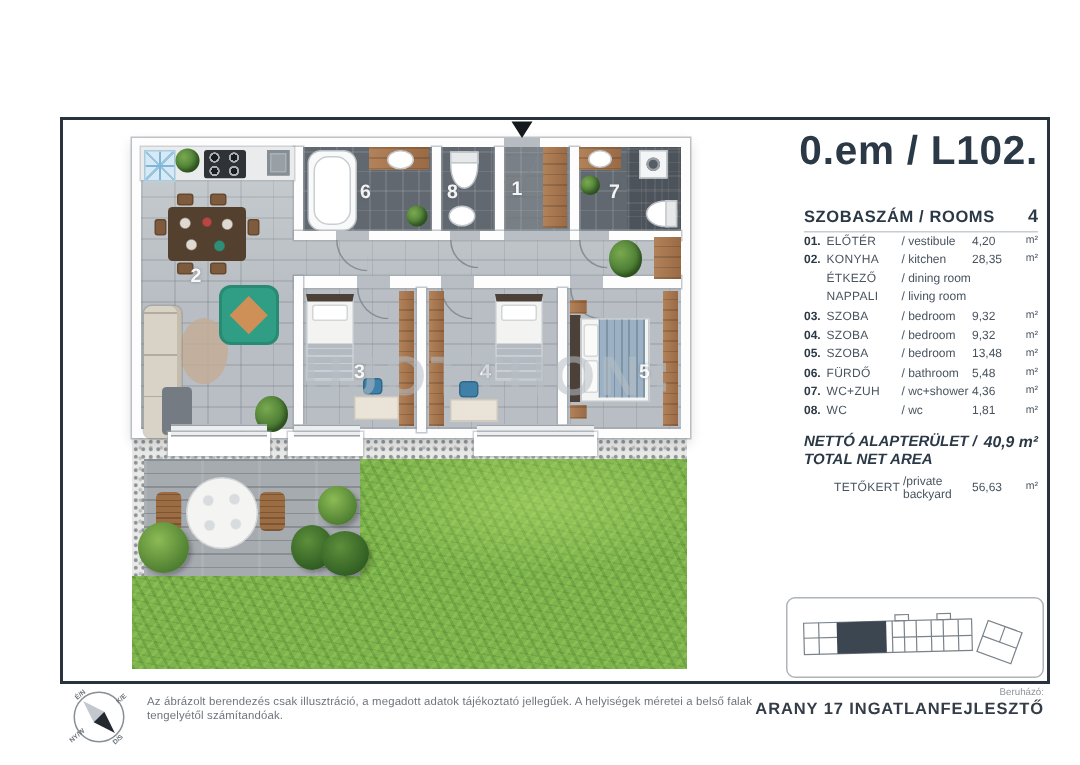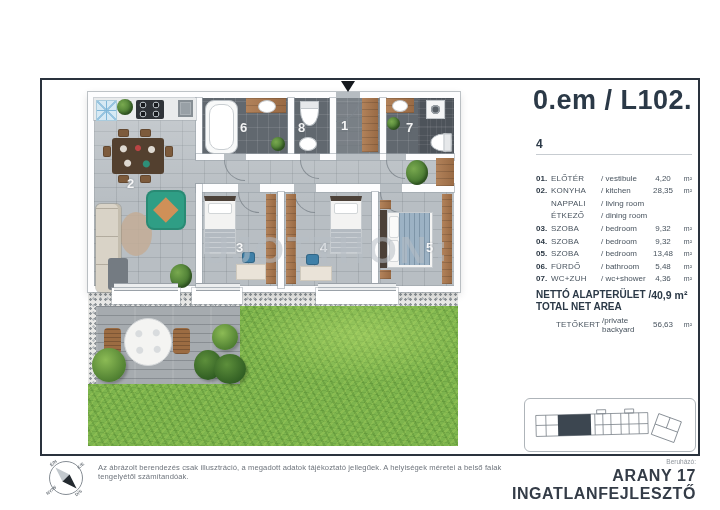--- a/index.html
+++ b/index.html
@@ -124,23 +124,23 @@
   .unit-label{font-size:27px;font-weight:800;color:#2b3947;text-align:right;letter-spacing:.5px;}
   .rooms-head{display:flex;justify-content:space-between;align-items:baseline;
     font-weight:800;color:#2b3947;}
   .rooms-head .lh{font-size:11px;letter-spacing:.4px;}
   .rooms-head .cnt{font-size:12px;}
   .rule{background:#c7ccd1;height:1px;}
   .t-row{display:flex;align-items:center;height:12.55px;font-size:8px;color:#49545f;}
   .t-num{width:15px;font-weight:700;color:#2c3844;}
   .t-hu{width:50px;letter-spacing:.2px;}
   .t-en{flex:1;}
-  .t-area{width:30px;text-align:center;}
+  .t-area{width:30px;text-align:left;}
   .t-unit{width:14px;text-align:right;font-size:7px;}
-  .tot{display:flex;color:#2b3947;font-weight:800;}
+  .tot{display:flex;justify-content:space-between;color:#2b3947;font-weight:800;font-style:italic;}
   .tot .tl{font-size:10px;line-height:11.5px;}
   .tot .tv{font-size:10.5px;}
   .o-hu{width:46px;letter-spacing:.2px;}
 
   .keybox{border:1px solid #aeb4b9;border-radius:6px;background:#fff;}
 
   
   .compass-circle{position:absolute;inset:3px;border:1.2px solid #878e95;border-radius:50%;background:#fff;}
   .needle{position:absolute;left:50%;top:50%;width:0;height:0;transform-origin:50% 0;}
   .needle.dark{border-left:5px solid transparent;border-right:5px solid transparent;
@@ -148,21 +148,21 @@
   .needle.light{border-left:5px solid transparent;border-right:5px solid transparent;
     border-top:15px solid #c2c8cd;transform:translate(-50%,0) rotate(135deg);}
   .compass-rot{position:absolute;inset:0;transform:rotate(-40deg);font-size:4.5px;font-weight:700;color:#6d747b;}
   .cl{position:absolute;}
   .cl-n{top:-2px;left:50%;transform:translateX(-50%);}
   .cl-e{right:-3px;top:50%;transform:translateY(-50%);}
   .cl-s{bottom:-2px;left:50%;transform:translateX(-50%);}
   .cl-w{left:-5px;top:50%;transform:translateY(-50%);}
   .disc{font-size:7.6px;color:#6e747c;letter-spacing:.1px;}
   .dev-label{font-size:6.5px;color:#8f959c;text-align:right;}
-  .dev-name{font-size:16px;font-weight:700;color:#343c47;text-align:right;letter-spacing:.6px;}
+  .dev-name{font-size:11px;font-weight:700;color:#343c47;text-align:right;letter-spacing:.6px;}
 </style>
 </head>
 <body>
 
 <div class="sheet">
 
   <div class="panel"></div>
 
   <div class="abs grass" style="left:88px;top:292px;width:370px;height:154px;"></div>
   <div class="abs grass-light" style="left:242px;top:304px;width:214px;height:78px;"></div>
@@ -289,54 +289,55 @@
     <span>UJOTTHON</span>
     <span class="wm-colon">
         <i></i>
         <i></i>
       </span>
   </div>
 
   <div class="abs unit-label" style="left:420px;top:85px;width:272px;">0.em / L102.</div>
 
   <div class="abs rooms-head" style="left:536px;top:137px;width:156px;">
+    <span class="lh">SZOBASZÁM / ROOMS</span>
     <span class="cnt">4</span>
   </div>
   <div class="abs rule" style="left:536px;top:154px;width:156px;"></div>
 
-  <div class="abs" style="left:536px;top:172px;width:156px;">
+  <div class="abs" style="left:536px;top:154px;width:156px;">
     <div class="t-row">
       <span class="t-num">01.</span>
         <span class="t-hu">ELŐTÉR</span>
         <span class="t-en">/ vestibule</span>
         <span class="t-area">4,20</span>
         <span class="t-unit">m²</span>
     </div>
     <div class="t-row">
       <span class="t-num">02.</span>
         <span class="t-hu">KONYHA</span>
         <span class="t-en">/ kitchen</span>
         <span class="t-area">28,35</span>
         <span class="t-unit">m²</span>
+    </div>
+    <div class="t-row">
+      <span class="t-num"></span>
+        <span class="t-hu">ÉTKEZŐ</span>
+        <span class="t-en">/ dining room</span>
+        <span class="t-area"></span>
+        <span class="t-unit"></span>
     </div>
     <div class="t-row">
       <span class="t-num"></span>
         <span class="t-hu">NAPPALI</span>
         <span class="t-en">/ living room</span>
         <span class="t-area"></span>
         <span class="t-unit"></span>
     </div>
     <div class="t-row">
-      <span class="t-num"></span>
-        <span class="t-hu">ÉTKEZŐ</span>
-        <span class="t-en">/ dining room</span>
-        <span class="t-area"></span>
-        <span class="t-unit"></span>
-    </div>
-    <div class="t-row">
       <span class="t-num">03.</span>
         <span class="t-hu">SZOBA</span>
         <span class="t-en">/ bedroom</span>
         <span class="t-area">9,32</span>
         <span class="t-unit">m²</span>
     </div>
     <div class="t-row">
       <span class="t-num">04.</span>
         <span class="t-hu">SZOBA</span>
         <span class="t-en">/ bedroom</span>
@@ -355,20 +356,27 @@
         <span class="t-hu">FÜRDŐ</span>
         <span class="t-en">/ bathroom</span>
         <span class="t-area">5,48</span>
         <span class="t-unit">m²</span>
     </div>
     <div class="t-row">
       <span class="t-num">07.</span>
         <span class="t-hu">WC+ZUH</span>
         <span class="t-en">/ wc+shower</span>
         <span class="t-area">4,36</span>
+        <span class="t-unit">m²</span>
+    </div>
+    <div class="t-row">
+      <span class="t-num">08.</span>
+        <span class="t-hu">WC</span>
+        <span class="t-en">/ wc</span>
+        <span class="t-area">1,81</span>
         <span class="t-unit">m²</span>
     </div>
   </div>
 
   <div class="abs tot" style="left:536px;top:289px;width:156px;">
     <span class="tl">
       <span>NETTÓ ALAPTERÜLET /</span><br>
       <span>TOTAL NET AREA</span>
     </span>
     <span class="tv">40,9 m²</span>

